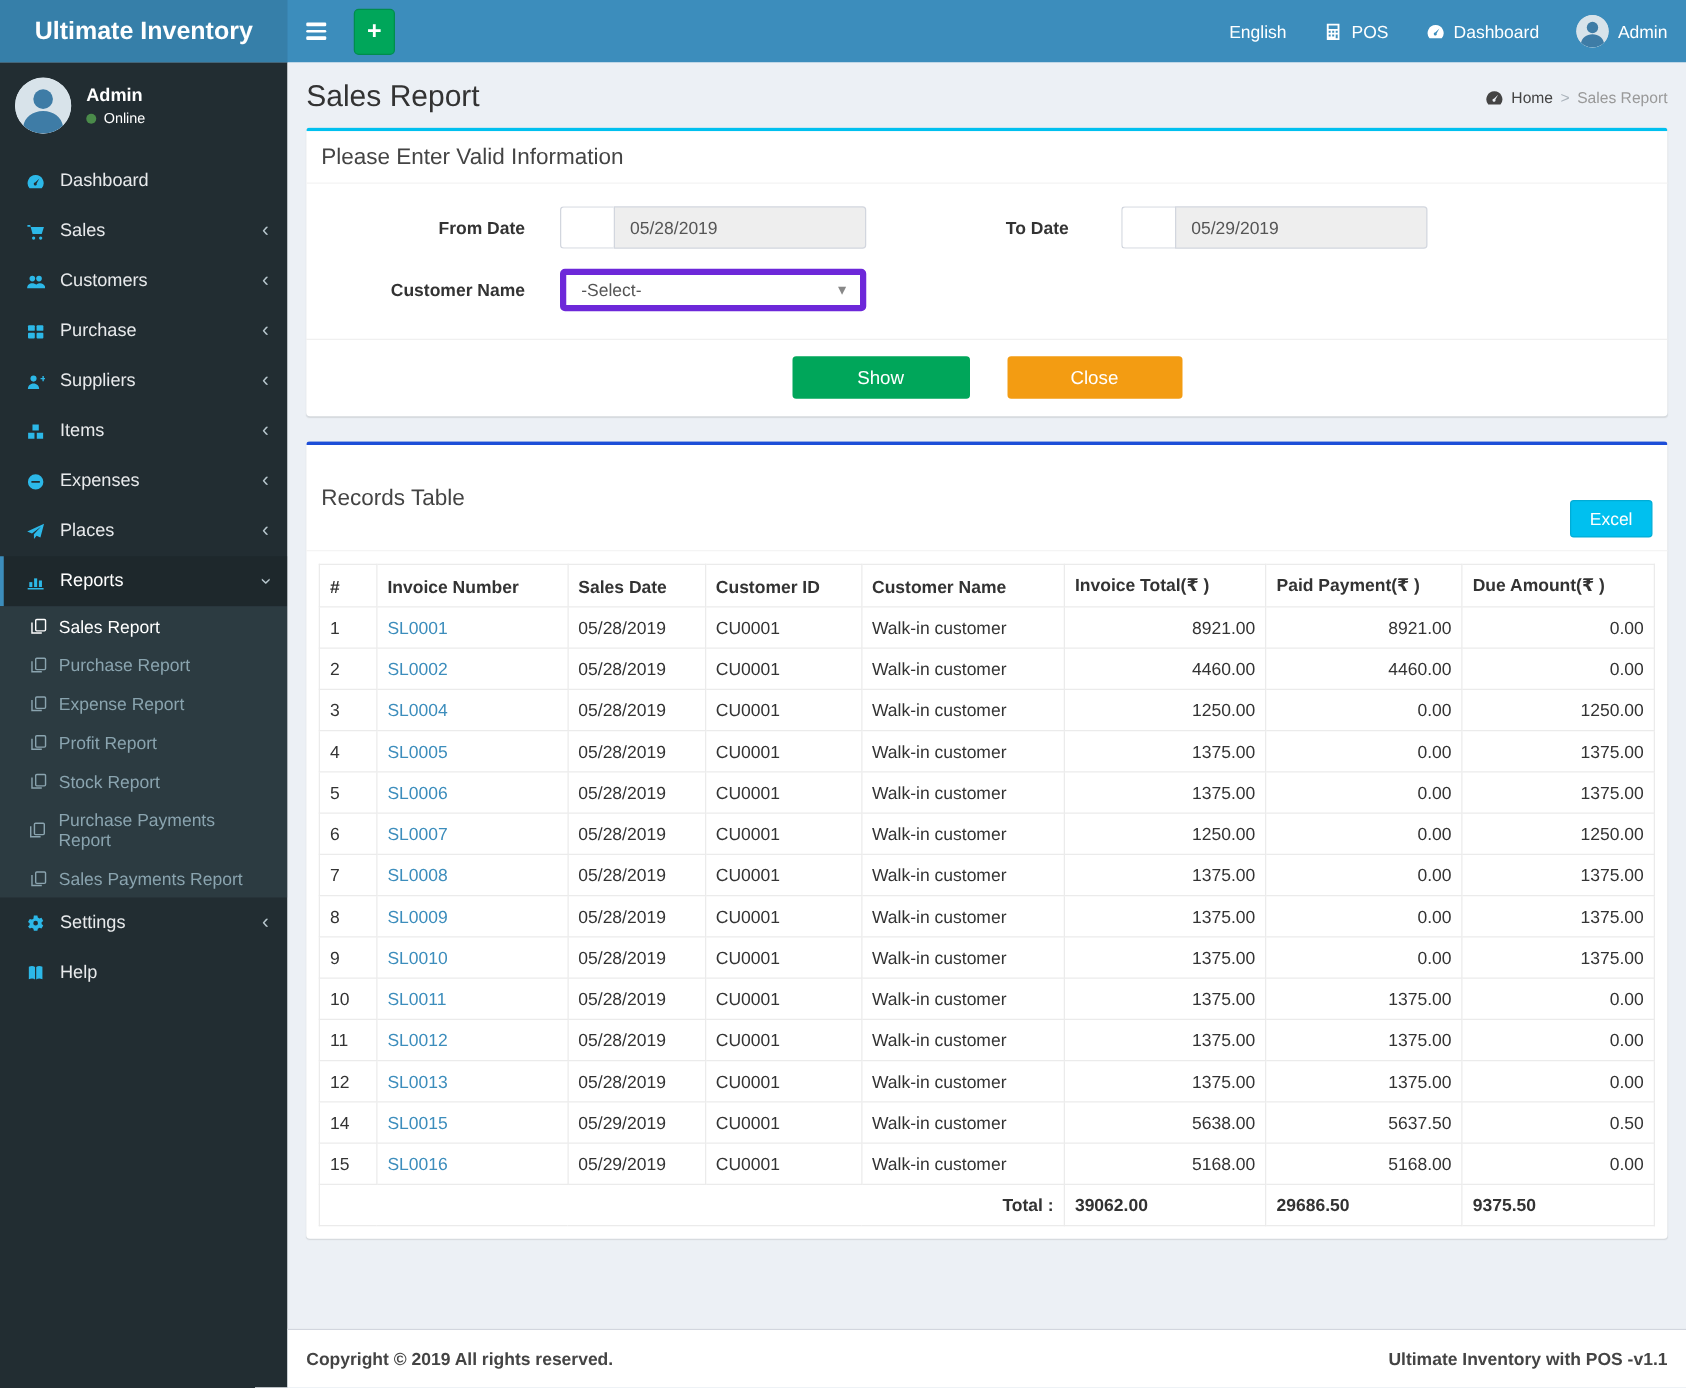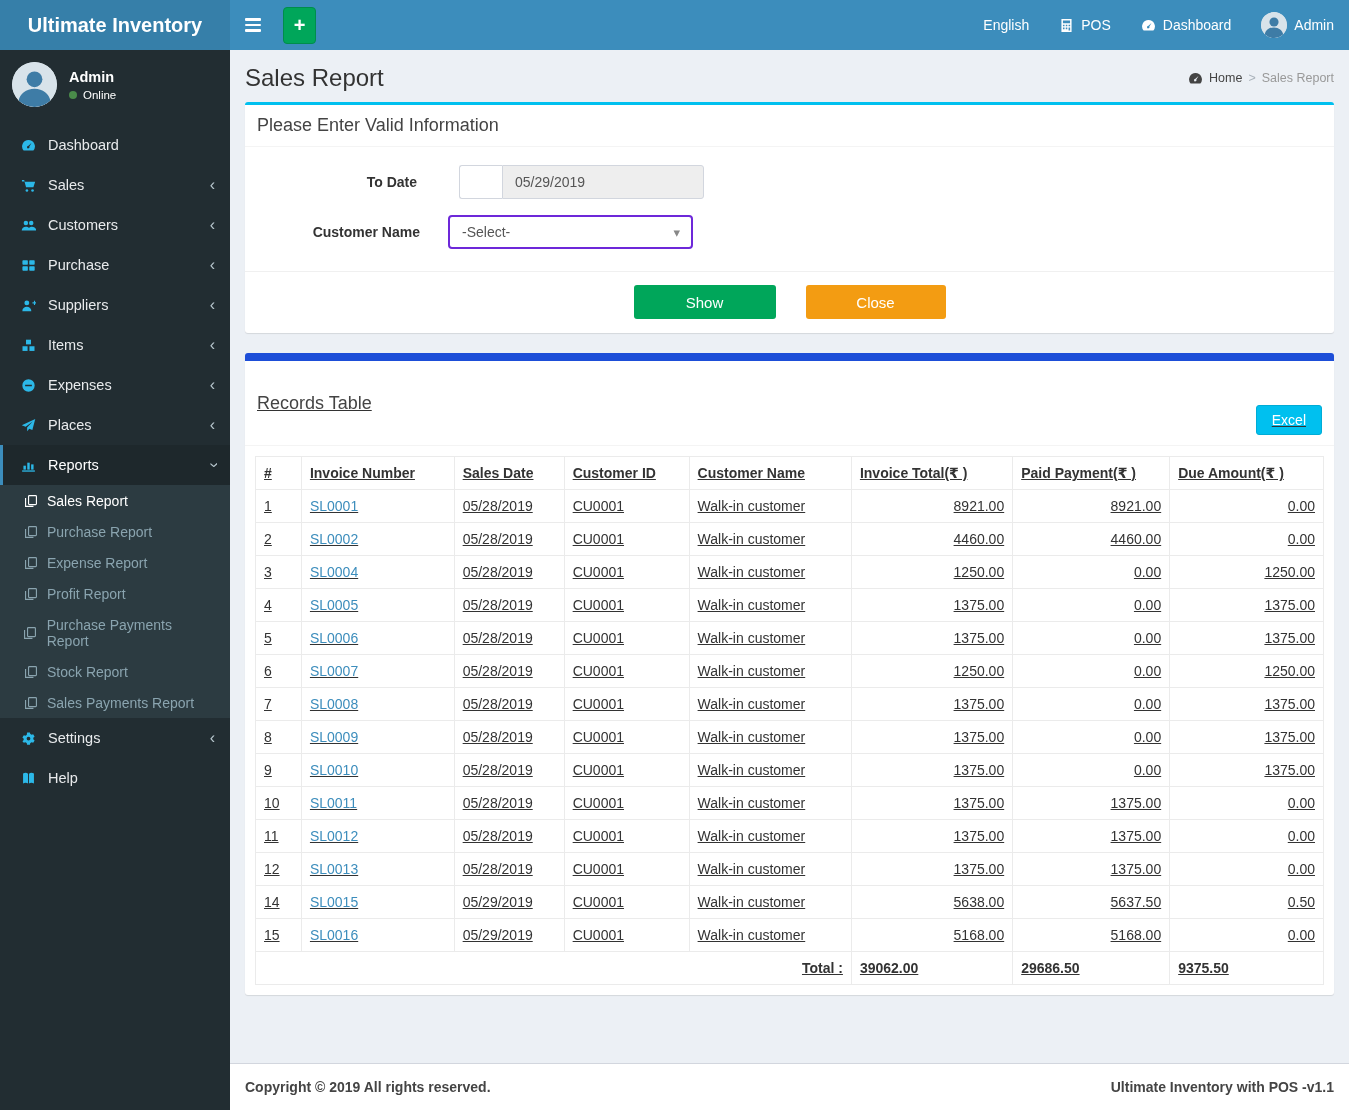--- a/index.html
+++ b/index.html
@@ -57,37 +57,37 @@
   .content-header{display:flex; align-items:center; justify-content:space-between; padding:14px 0 10px;}
   .page-title{font-size:24px; font-weight:400; color:#333;}
   .breadcrumb{font-size:12.5px; color:#444; display:flex; align-items:center; gap:6px;}
   .breadcrumb .icn{color:#444;}
   .crumb-sep{color:#a9b2ba;}
   .crumb-current{color:#999;}
 
   
   .panel{background:#fff; border-radius:3px; box-shadow:0 1px 1px rgba(0,0,0,.1); margin-bottom:20px;}
   .panel.info{border-top:3px solid var(--accent);}
-  .panel.default{border-top:8px solid #1d4ed8;text-decoration:underline;}
+  .panel.default{border-top:3px solid #1d4ed8;}
   .panel-heading{padding:10px 12px; font-size:18px; color:#444; border-bottom:1px solid #f4f4f4;
                  display:flex; align-items:center; justify-content:space-between;}
 
   
   .filter-body{padding:18px 10px 2px;}
   .form-row{display:flex; align-items:center; margin-bottom:16px;}
   .fgroup{display:flex; align-items:center;}
   .fgroup .flabel{font-weight:700; color:#333; text-align:right;}
   .g1 .flabel{width:165px; margin-right:28px;}
   .g2 .flabel{width:162px; margin-right:42px;}
   .input-group{display:flex; width:245px; height:34px;}
   .ig-addon{flex:0 0 43px; border:1px solid #d2d6de; border-right:0; border-radius:3px 0 0 3px;
             background:#fff; display:flex; align-items:center; justify-content:center; color:#555;}
   .ig-input{flex:1; min-width:0; border:1px solid #d2d6de; border-radius:0 3px 3px 0; background:#eee;
             color:#555; font-size:14px; padding:6px 12px; font-family:inherit;}
-  .select-box{position:relative; width:245px; height:34px; border:2px solid #6d28d9; border-radius:4px;
+  .select-box{position:relative; width:245px; height:34px; border:5px solid #6d28d9; border-radius:4px;
               background:#fff; display:flex; align-items:center; padding:0 12px; color:#555;}
   .select-box .caret{position:absolute; right:11px; color:#888; font-size:13px;}
   .filter-divider{border-top:1px solid #f0f0f0; margin-top:4px;}
   .filter-actions{display:flex; justify-content:center; gap:30px; padding:13px 0 14px;}
   .btn{border:none; border-radius:3px; color:#fff; font-size:15px; font-family:inherit; cursor:pointer; height:34px;}
   .btn-show{background:var(--success); width:142px;}
   .btn-close{background:var(--warning); width:140px;}
   .btn-excel{background:var(--accent); border:1px solid #00acd6; padding:6px 15px; height:auto; font-size:14px;margin-top:34px;}
 
   
@@ -326,32 +326,32 @@
               </a>
             </li>
             <li>
               <a>
                 <span class="icn sub-icn">
                   <svg viewBox="0 0 16 16" width="14" height="14" fill="none" stroke="currentColor" stroke-width="1.3">
                     <rect x="5.2" y="1.8" width="9" height="10.4" rx="1"></rect>
                     <path d="M10.8 14.2H1.8V4.6"></path>
                   </svg>
                 </span>
-                <span>Purchase Payments Report</span>
+                <span>Stock Report</span>
               </a>
             </li>
             <li>
               <a>
                 <span class="icn sub-icn">
                   <svg viewBox="0 0 16 16" width="14" height="14" fill="none" stroke="currentColor" stroke-width="1.3">
                     <rect x="5.2" y="1.8" width="9" height="10.4" rx="1"></rect>
                     <path d="M10.8 14.2H1.8V4.6"></path>
                   </svg>
                 </span>
-                <span>Stock Report</span>
+                <span>Purchase Payments Report</span>
               </a>
             </li>
             <li>
               <a>
                 <span class="icn sub-icn">
                   <svg viewBox="0 0 16 16" width="14" height="14" fill="none" stroke="currentColor" stroke-width="1.3">
                     <rect x="5.2" y="1.8" width="9" height="10.4" rx="1"></rect>
                     <path d="M10.8 14.2H1.8V4.6"></path>
                   </svg>
                 </span>
@@ -399,20 +399,27 @@
           <a>Home</a>
           <span class="crumb-sep">&gt;</span>
           <span class="crumb-current">Sales Report</span>
         </div>
       </div>
 
       <div class="panel info">
         <div class="panel-heading">Please Enter Valid Information</div>
         <div class="filter-body">
           <div class="form-row">
+            <div class="fgroup g1">
+              <span class="flabel">From Date</span>
+              <div class="input-group">
+                <span class="ig-addon icn"></span>
+                <input class="ig-input" readonly="" value="05/28/2019" style="">
+              </div>
+            </div>
             <div class="fgroup g2">
               <span class="flabel">To Date</span>
               <div class="input-group">
                 <span class="ig-addon icn"></span>
                 <input class="ig-input" readonly="" value="05/29/2019" style="">
               </div>
             </div>
           </div>
           <div class="form-row">
             <div class="fgroup g1">

